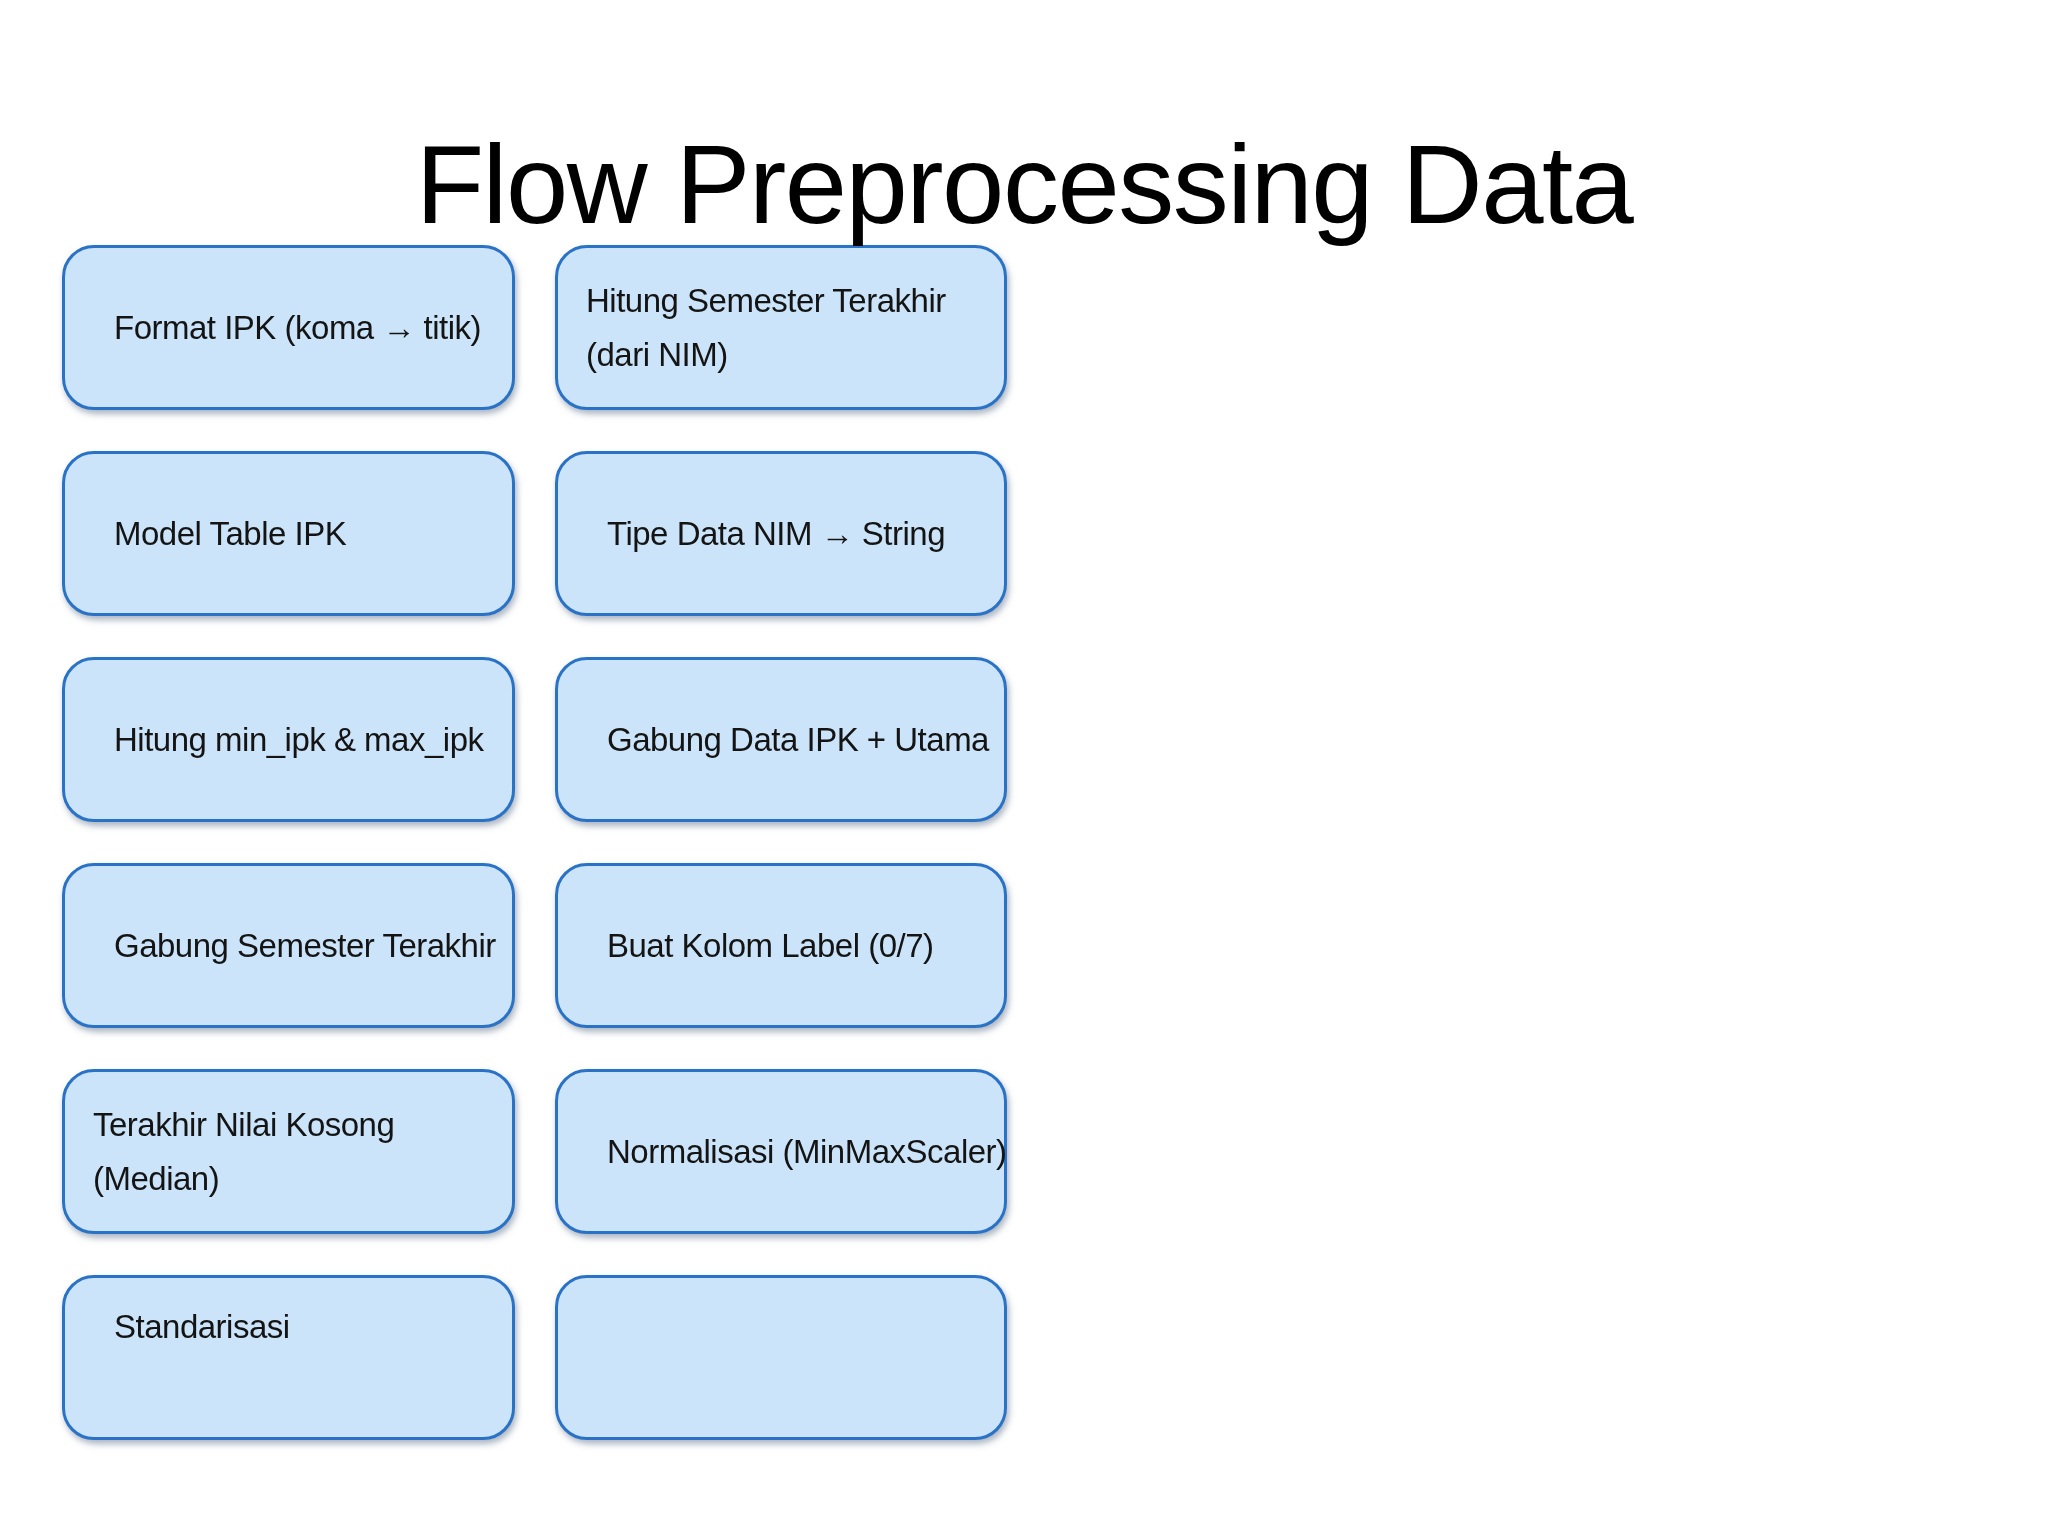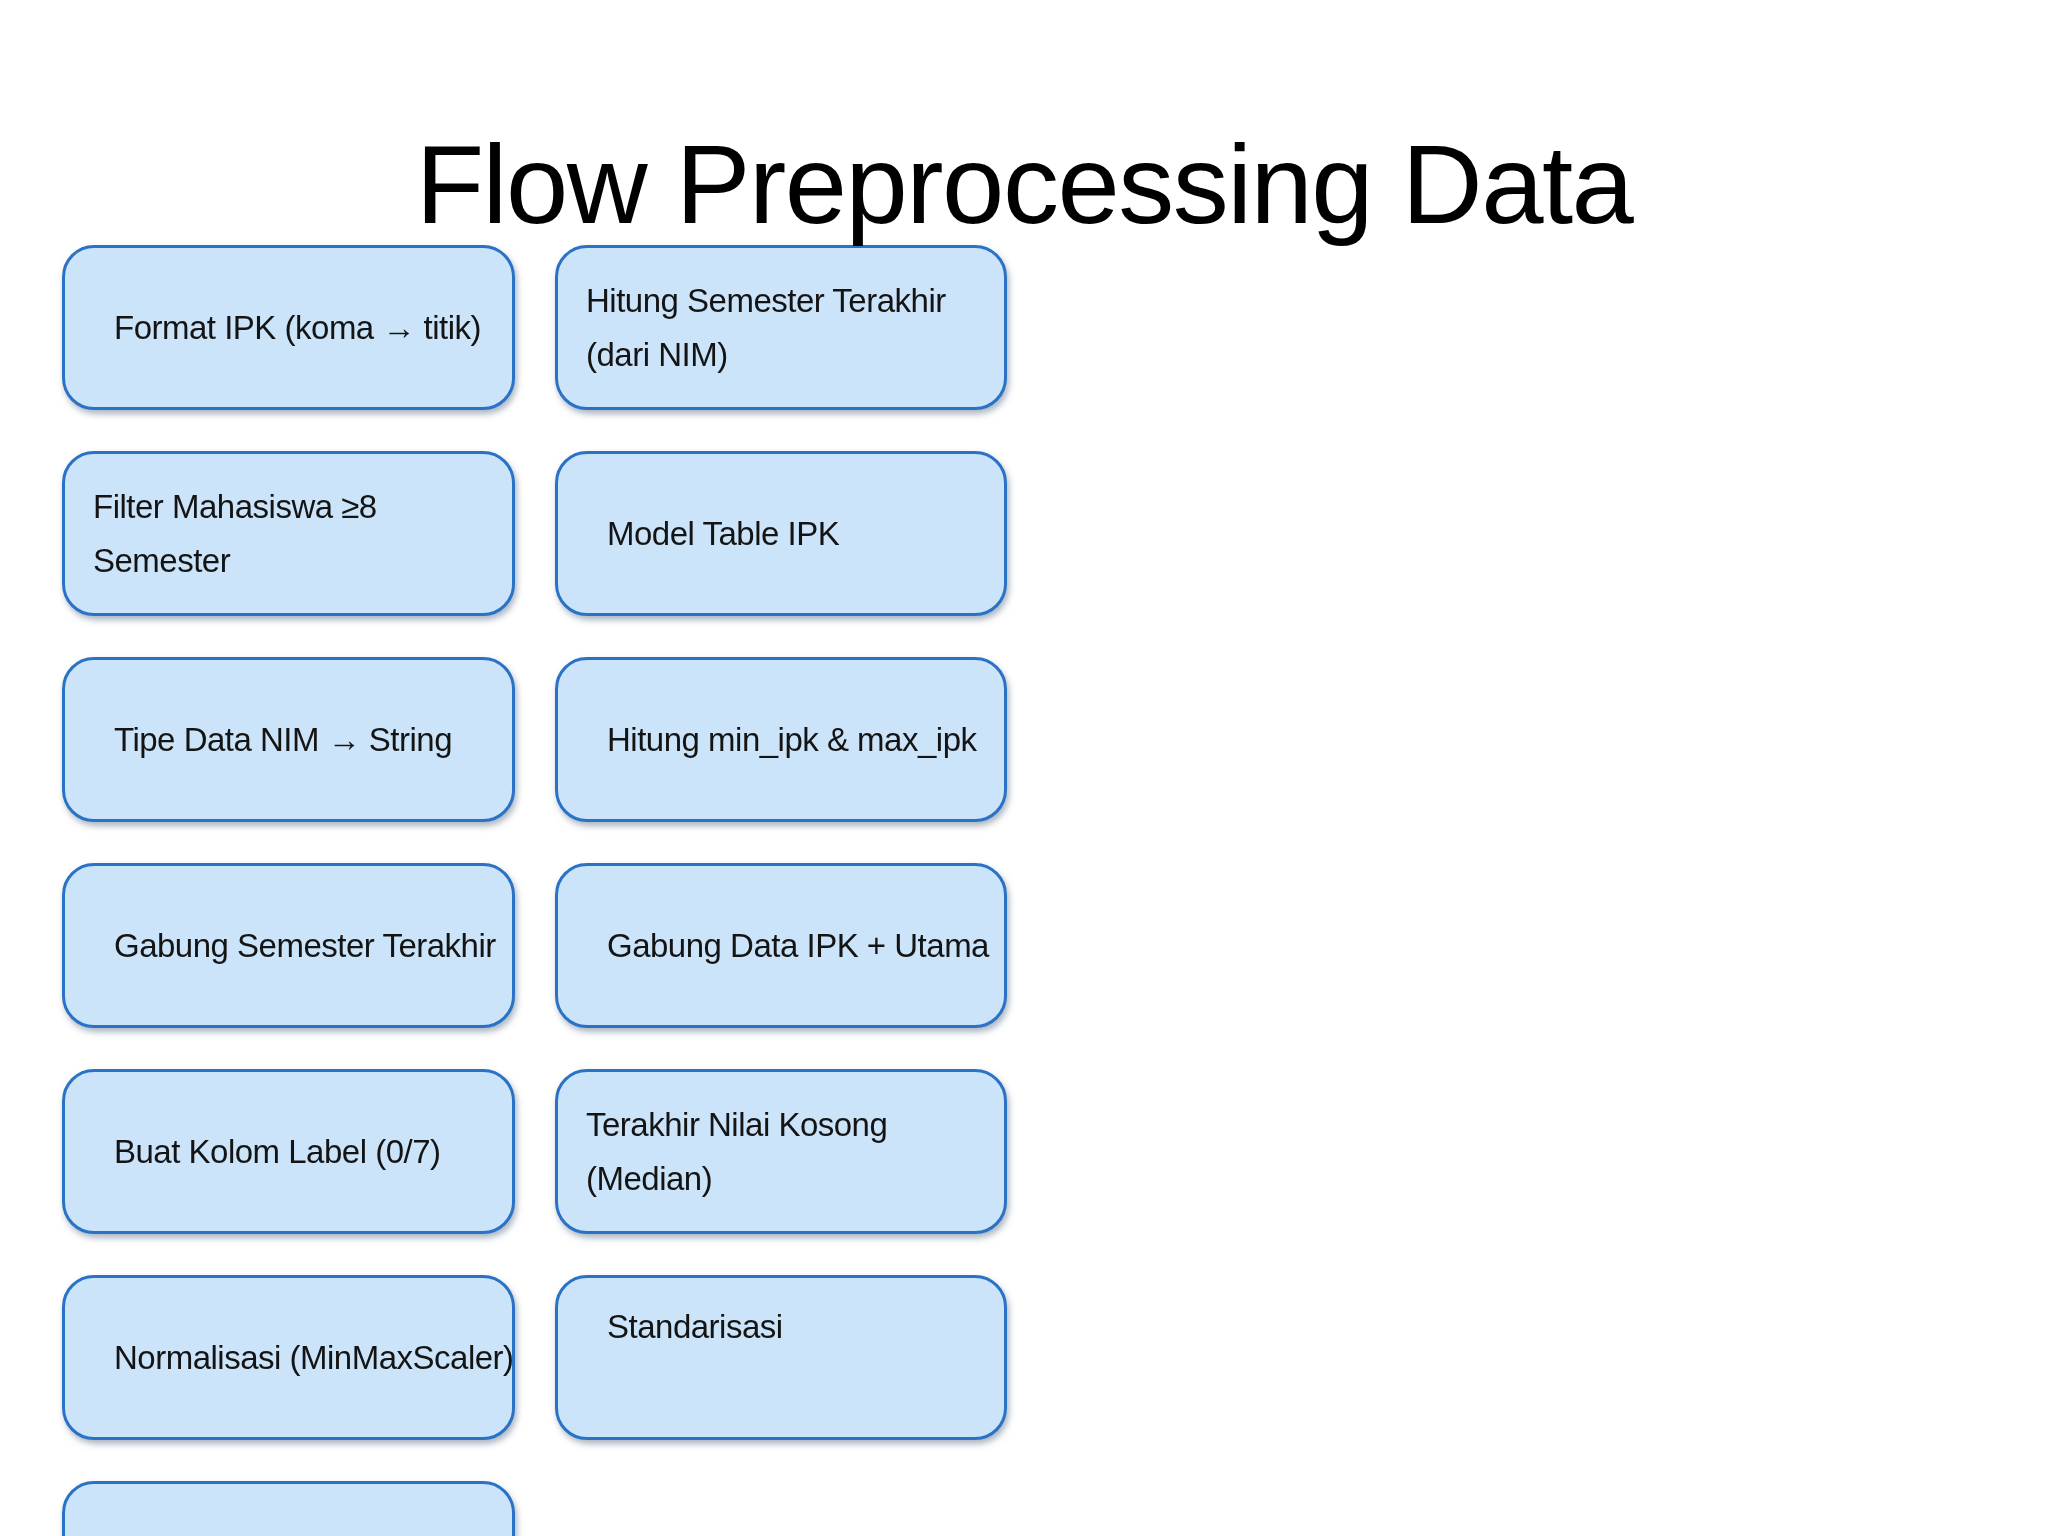--- a/index.html
+++ b/index.html
@@ -82,41 +82,37 @@
   <div class="flow-grid">
 
     <div class="flow-box single">
       <span class="box-label">Format IPK (koma → titik)</span>
     </div>
     <div class="flow-box">
       <span class="box-label">Hitung Semester Terakhir
 (dari NIM)</span>
     </div>
 
-    <div class="flow-box">
-      <span class="box-label">Filter Mahasiswa ≥8
-Semester</span>
-    </div>
 
     <div class="flow-box single">
       <span class="box-label">Model Table IPK</span>
     </div>
     <div class="flow-box single">
       <span class="box-label">Tipe Data NIM → String</span>
     </div>
 
     <div class="flow-box single">
       <span class="box-label">Hitung min_ipk &amp; max_ipk</span>
     </div>
     <div class="flow-box single">
-      <span class="box-label">Gabung Semester Terakhir</span>
+      <span class="box-label">Gabung Data IPK + Utama</span>
     </div>
 
     <div class="flow-box single">
-      <span class="box-label">Gabung Data IPK + Utama</span>
+      <span class="box-label">Gabung Semester Terakhir</span>
     </div>
     <div class="flow-box single">
       <span class="box-label">Buat Kolom Label (0/7)</span>
     </div>
 
     <div class="flow-box">
       <span class="box-label">Terakhir Nilai Kosong
 (Median)</span>
     </div>
     <div class="flow-box single">

